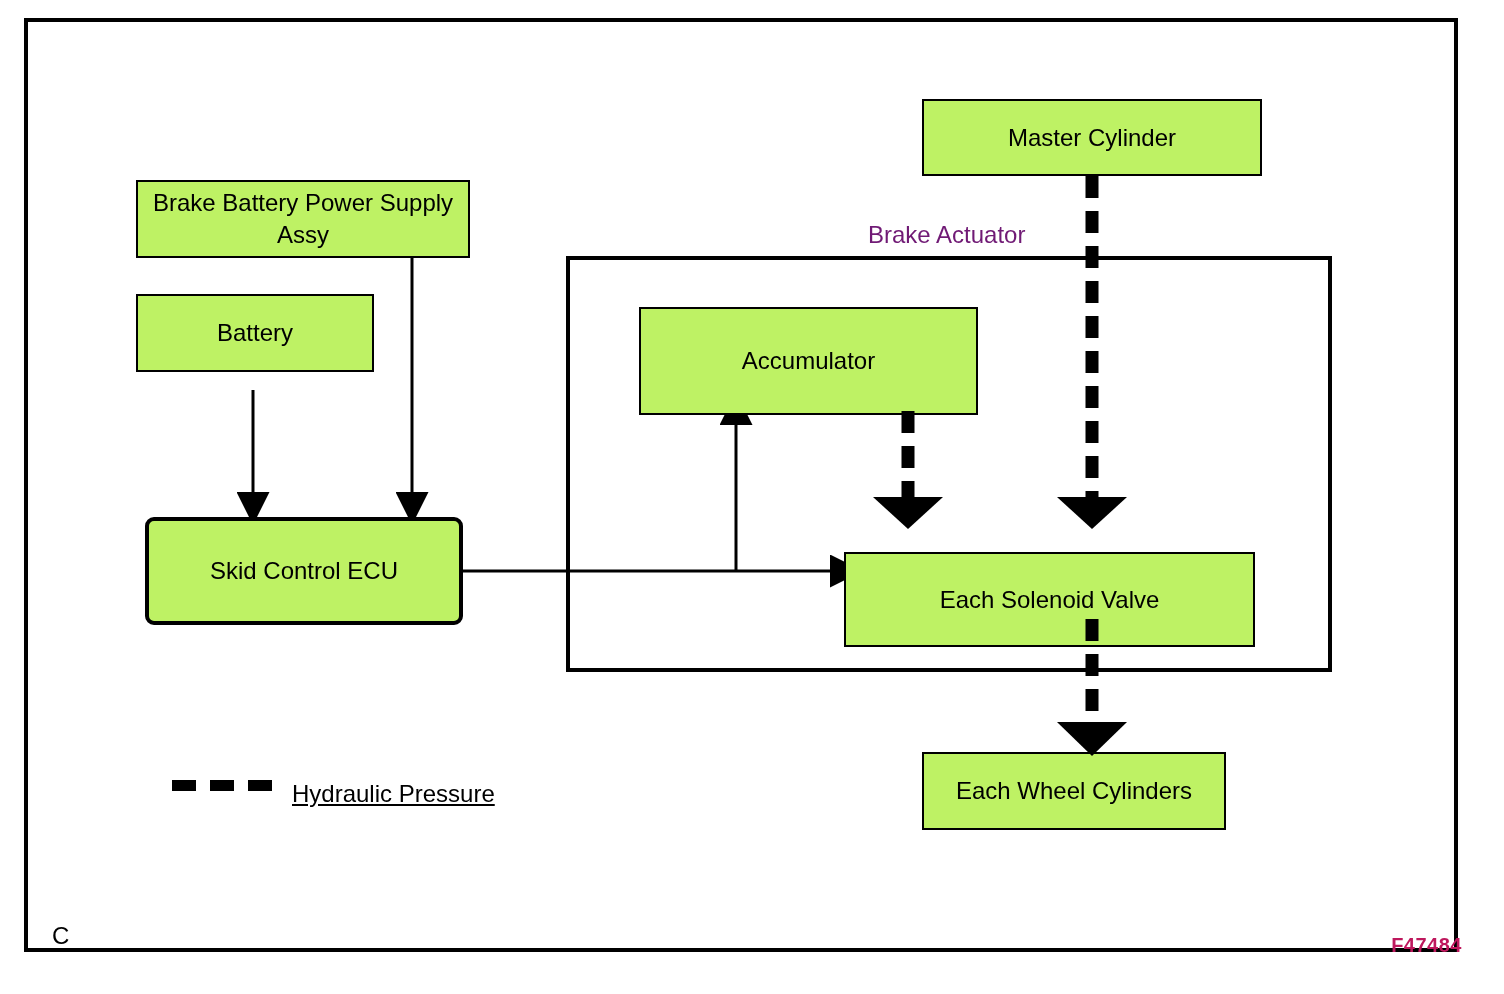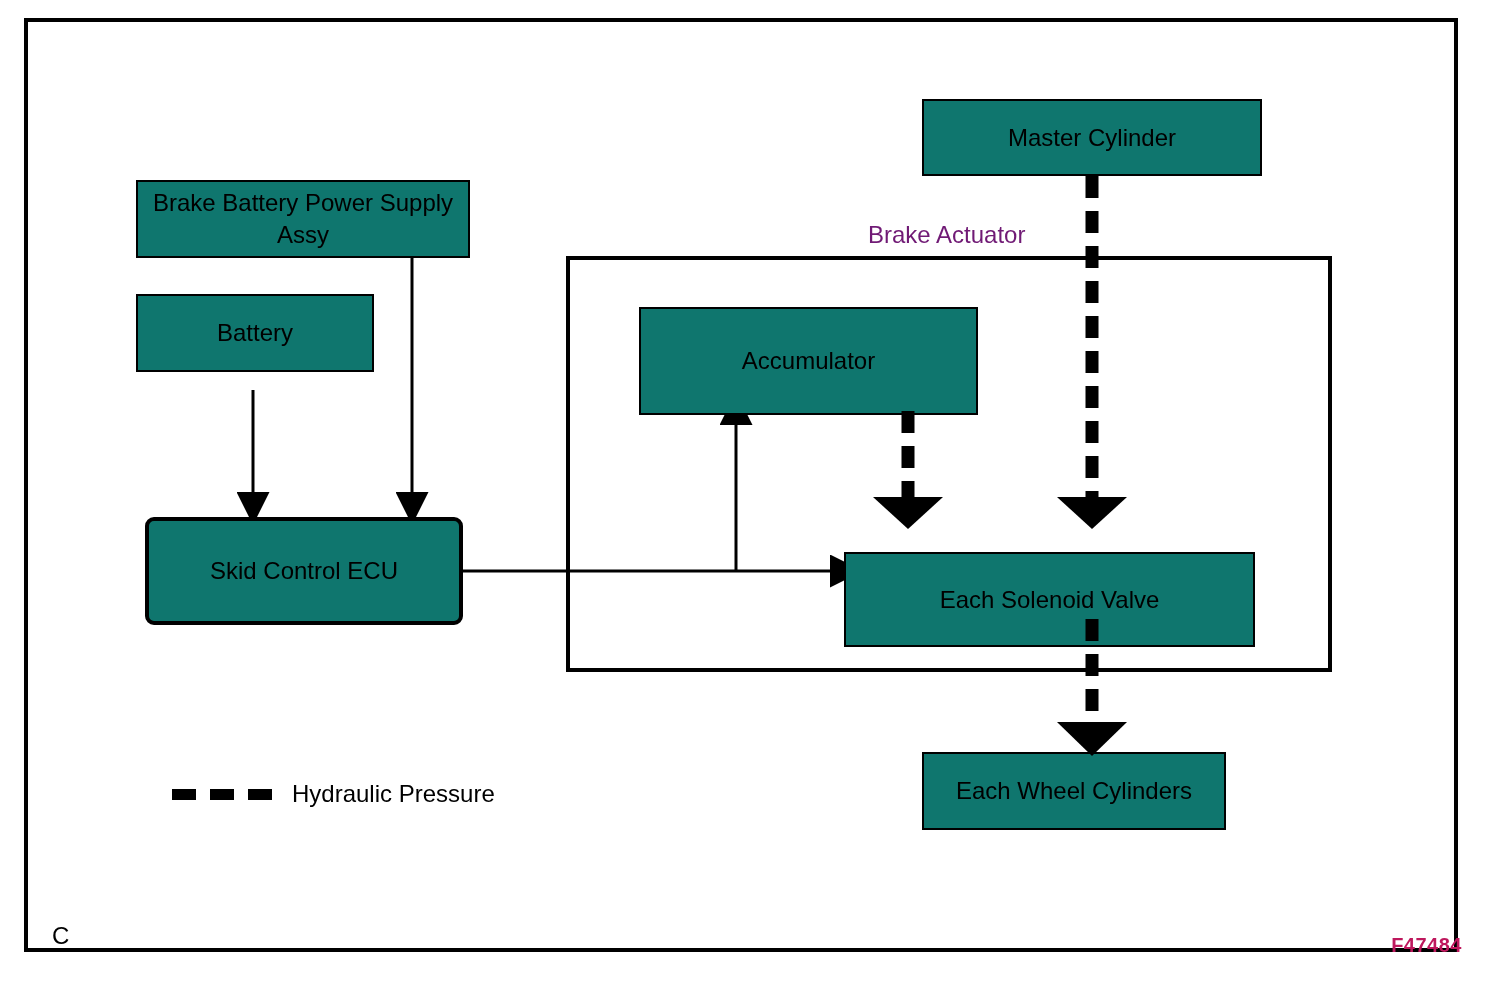--- a/index.html
+++ b/index.html
@@ -23,21 +23,21 @@
     top: 18px;
     width: 1434px;
     height: 934px;
     border: 4px solid #000000;
     box-sizing: border-box;
   }
   .box {
     position: absolute;
     border: 2px solid #000000;
     box-sizing: border-box;
-    background: #0f766e;
+    background: #bef264;
     display: flex;
     align-items: center;
     justify-content: center;
     text-align: center;
     font-size: 24px;
     color: #000000;
     line-height: 1.32;
     z-index: 5;
   }
   .box.rounded {
@@ -72,22 +72,22 @@
     pointer-events: none;
   }
   .svg-layer.above {
     z-index: 7;
   }
   #legend {
     position: absolute;
     left: 172px;
     top: 780px;
     display: flex;
-    align-items: center;
     z-index: 6;
+    text-decoration: underline;
   }
   #legend .dash {
     width: 24px;
     height: 11px;
     background: #000000;
     margin-right: 14px;
   }
   #legend .legend-label {
     font-size: 24px;
     color: #000000;

